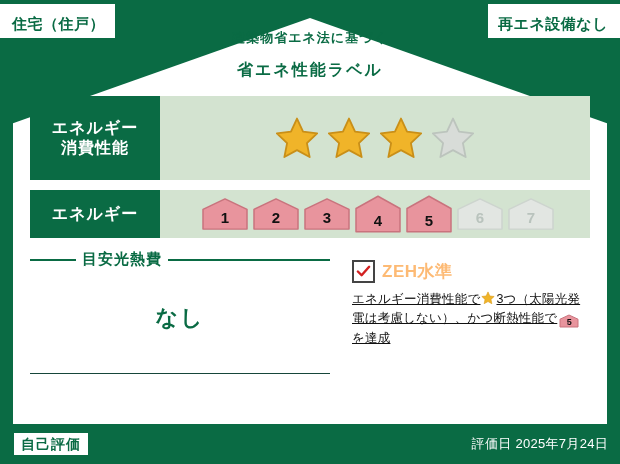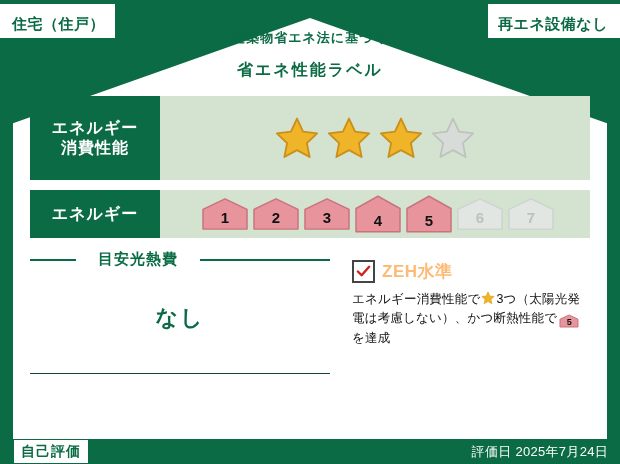--- a/index.html
+++ b/index.html
@@ -82,21 +82,21 @@
   .chip .num{
     position:relative;z-index:2;
     font-size:15px;font-weight:bold;color:#111;
     padding-bottom:6px;line-height:1;
   }
   .chip.off .num{color:#b9c3bd;}
 
   
   .lower{display:flex;margin-top:12px;}
   .cost-block{width:300px;flex:0 0 300px;}
-  .cost-head{display:flex;align-items:center;gap:22px;}
+  .cost-head{display:flex;align-items:center;gap:6px;}
   .cost-head .ln{flex:1;height:2px;background:#0a6b44;}
   .cost-head .ttl{
     font-size:15px;font-weight:bold;color:#0a6b44;letter-spacing:1px;
     white-space:nowrap;
   }
   .cost-head .ln.short{flex:0 0 46px;}
   .cost-val{
     text-align:center;color:#0a6b44;font-size:22px;font-weight:bold;
     margin-top:34px;letter-spacing:2px;
   }
@@ -107,35 +107,36 @@
   .chkbox{
     width:19px;height:19px;flex:0 0 19px;
     border:2px solid #444;background:#fff;
     display:flex;align-items:center;justify-content:center;
   }
   .chkbox svg{width:15px;height:15px;display:block;}
   .zeh-title{font-size:17px;font-weight:bold;color:#fdba74;letter-spacing:.5px;}
   .zeh-desc{
     margin-top:7px;font-size:12.5px;color:#111;line-height:1.55;
     letter-spacing:.2px;
+    text-decoration:underline;
   }
   .inline-star{width:14px;height:14px;vertical-align:-2px;margin:0 1px;}
   .inline-chip{
     display:inline-block;position:relative;
     width:20px;height:14px;vertical-align:-3px;margin:0 2px;
   }
   .inline-chip svg{position:absolute;inset:0;width:20px;height:14px;}
   .inline-chip i{
     position:relative;z-index:2;font-style:normal;font-size:9px;font-weight:bold;
     display:block;text-align:center;line-height:17px;color:#111;
   }
 
   
   .footer{
-    position:absolute;z-index:7;left:0;right:0;bottom:0;height:25px;
+    position:absolute;z-index:7;left:0;right:0;bottom:0;height:40px;
     background:#0a6b44;color:#fff;
     display:flex;align-items:center;
   }
   .self-badge{
     background:#fff;color:#0a6b44;font-weight:bold;font-size:14px;
     padding:3px 7px;margin-left:14px;line-height:1.15;letter-spacing:1px;
   }
   .prop-name{font-size:13px;margin-left:8px;letter-spacing:.3px;}
   .footer-right{margin-left:auto;margin-right:12px;text-align:right;}
   .eval-date{font-size:13px;letter-spacing:.3px;}

